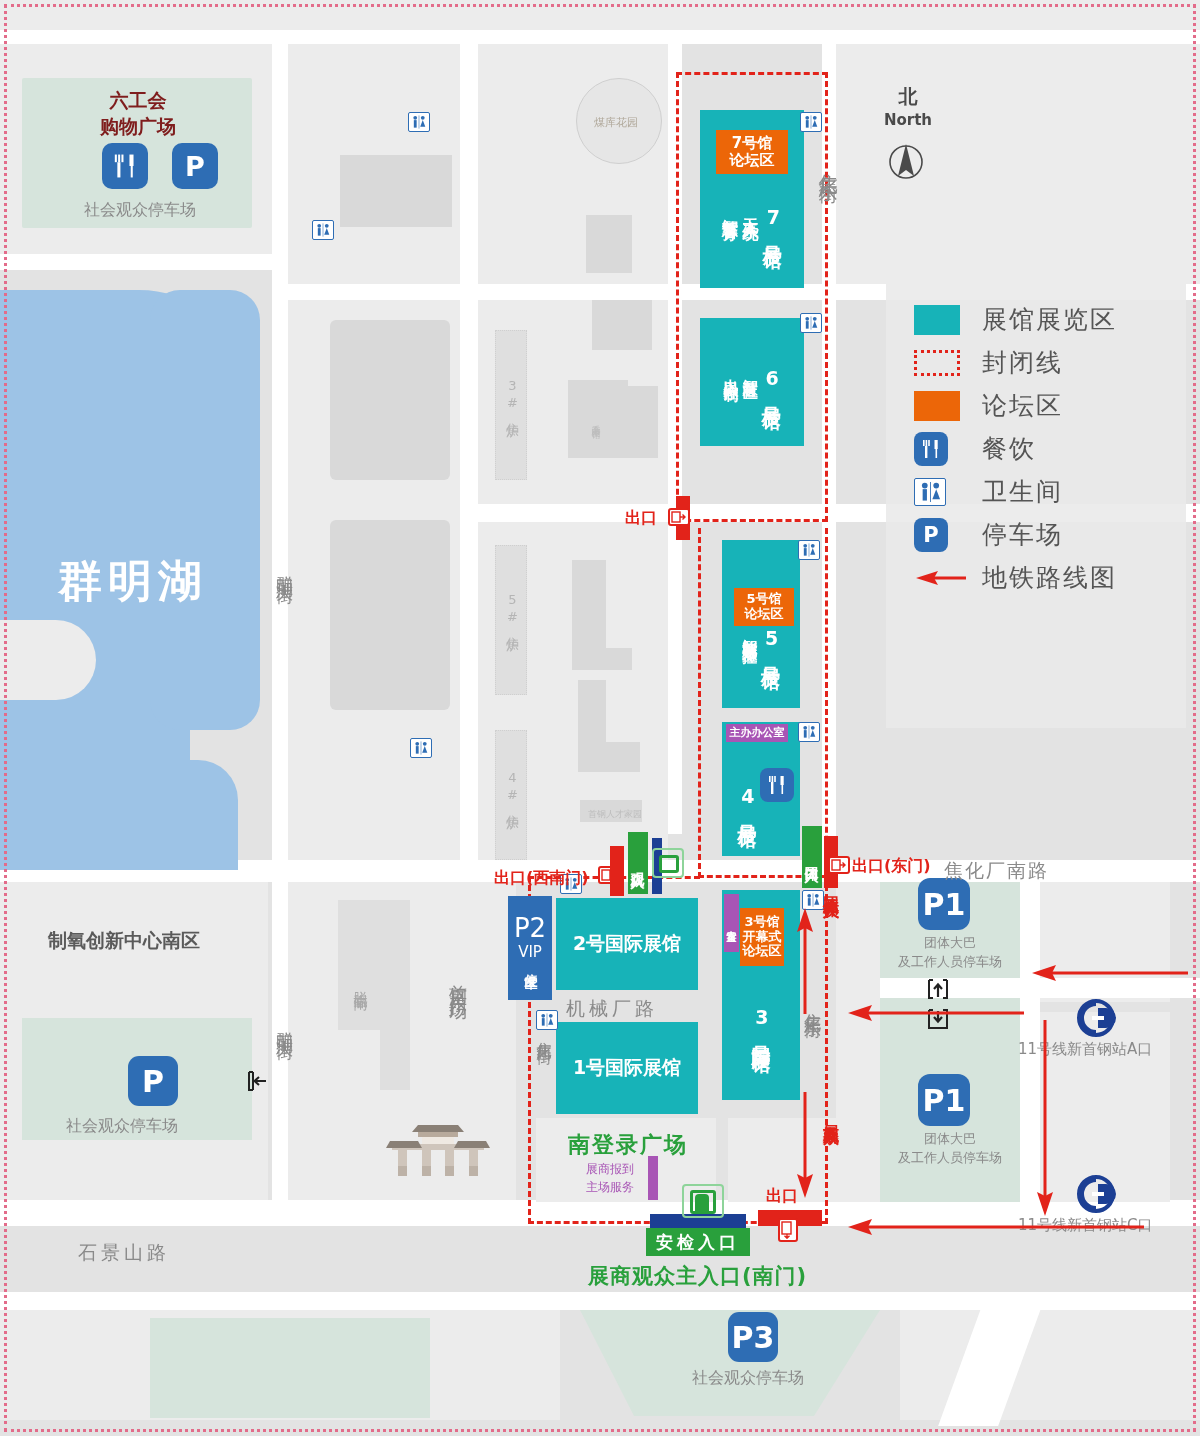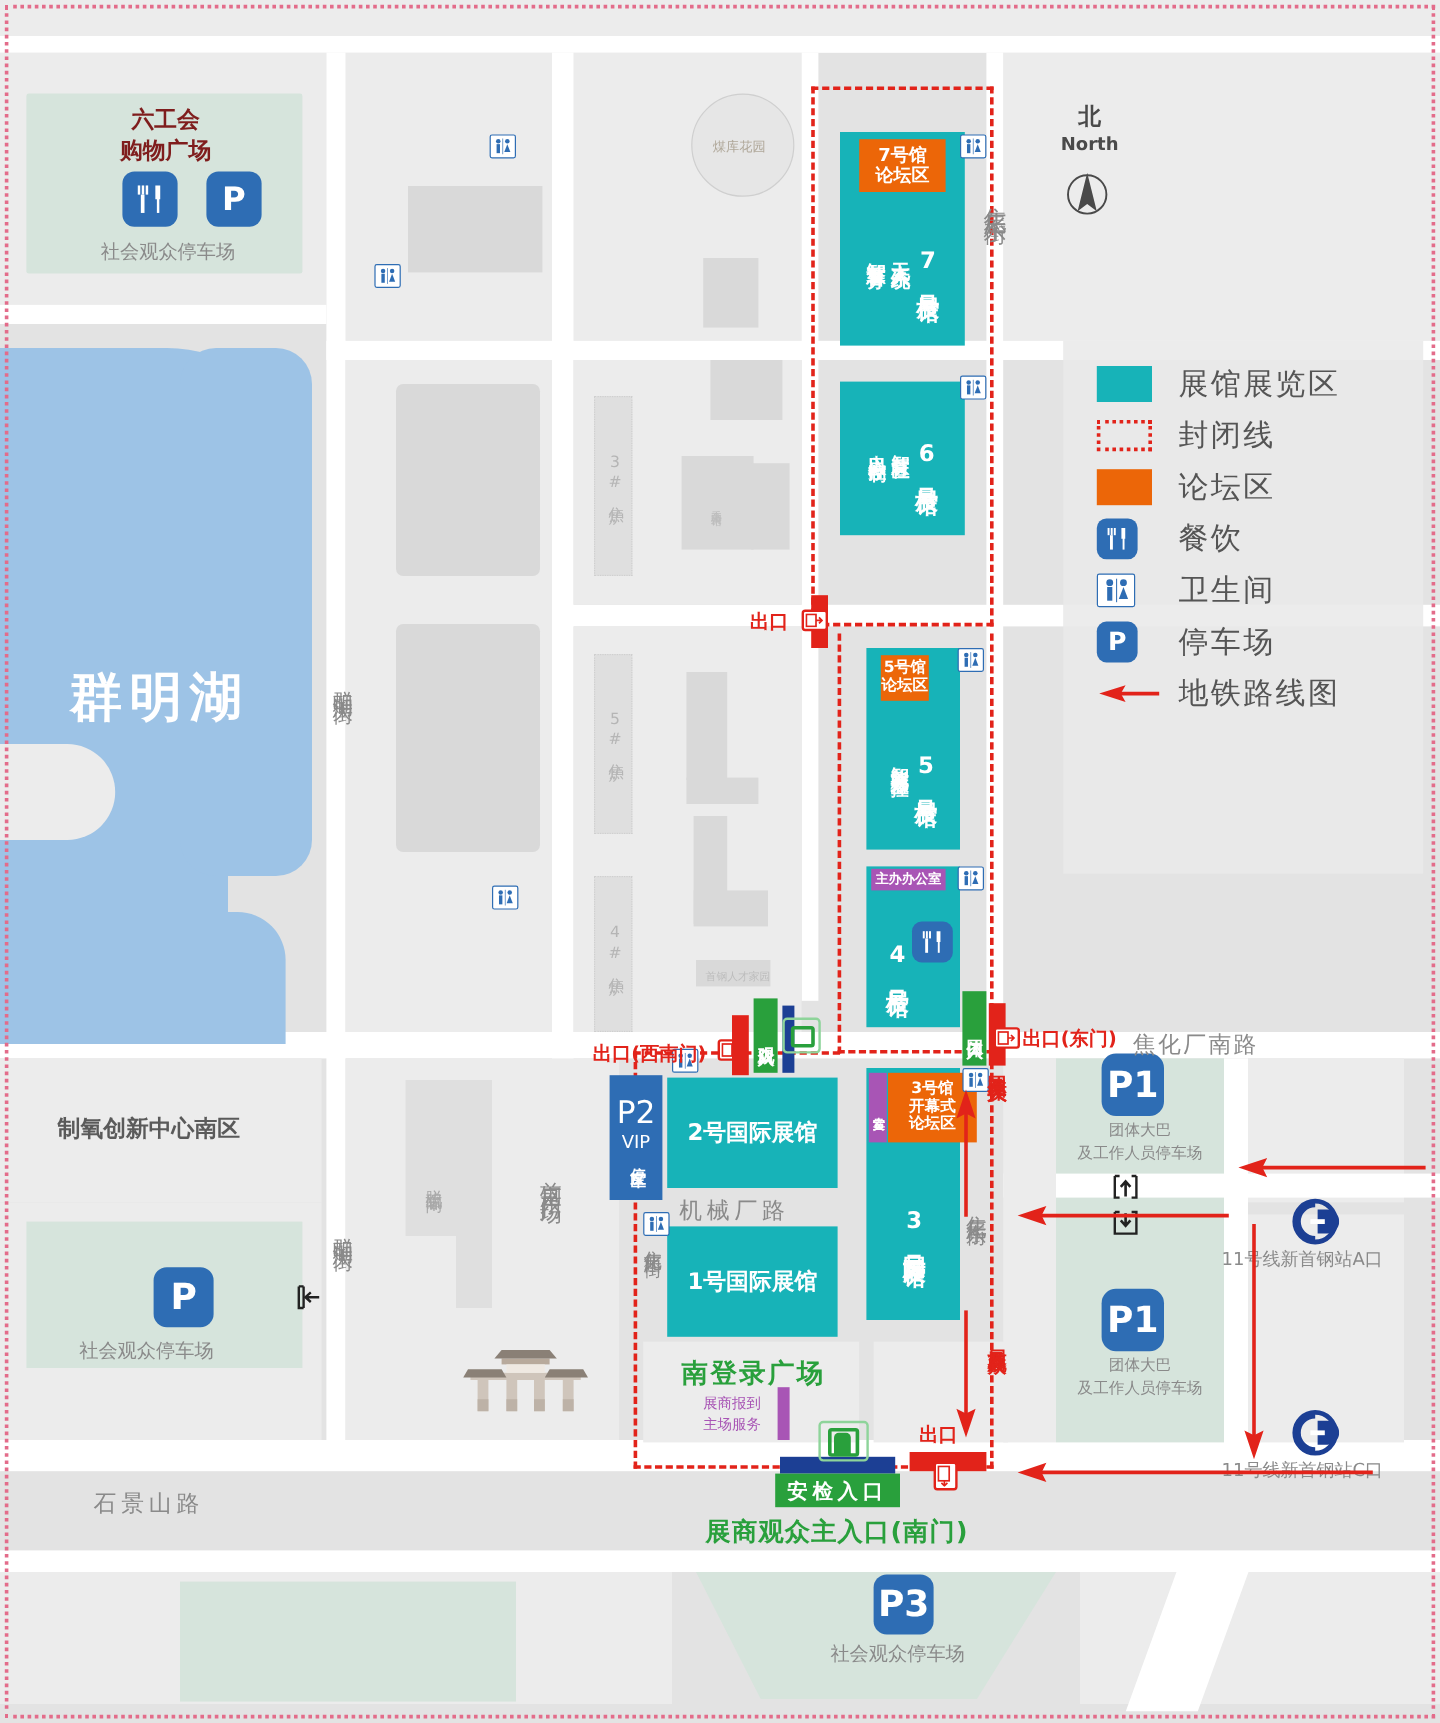--- a/index.html
+++ b/index.html
@@ -51,21 +51,21 @@
     line-height:1.15;
   }
   .hall-h { font-weight:bold; }
 
   .forum {
     background:#ec6608;
     color:#fff;
     font-weight:bold;
     text-align:center;
     line-height:1.15;
-    display:flex; align-items:center; justify-content:center;
+    display:flex; align-items:center; justify-content:center;margin-top:14px;
   }
   .purple {
     background:#a855b5;
     color:#fff;
     font-weight:bold;
     text-align:center;
     line-height:1.1;
     display:flex; align-items:center; justify-content:center;
   }
   .purple-v {
@@ -294,21 +294,21 @@
         <polygon points="12.5,5 9.8,12 15.2,12" fill="#2e6db4"></polygon>
       </svg>
   </div>
 
   <div class="abs hall" style="left:722px;top:540px;width:78px;height:168px;">
     <div style="display:flex;flex-direction:row-reverse;gap:2px;margin-top:36px;">
       <div class="hall-v" style="font-size:19px;">5号展馆</div>
       <div class="hall-v" style="font-size:15px;">智能视频监控</div>
     </div>
   </div>
-  <div class="abs forum" style="left:734px;top:546px;width:40px;height:38px;font-size:13px;">
+  <div class="abs forum" style="left:734px;top:574px;width:60px;height:38px;font-size:13px;">
     <div>
       <div>5号馆</div>
       <div>论坛区</div>
     </div>
   </div>
   <div class="abs ico-wc" style="left:798px;top:540px;width:22px;height:20px;">
     <svg width="17" height="14" viewBox="0 0 17 14">
         <circle cx="4.5" cy="2.5" r="2" fill="#2e6db4"></circle>
         <rect x="3" y="5" width="3" height="8" fill="#2e6db4"></rect>
         <rect x="8.2" y="0" width="0.6" height="14" fill="#2e6db4"></rect>
@@ -337,21 +337,21 @@
         <rect x="3" y="5" width="3" height="8" fill="#2e6db4"></rect>
         <rect x="8.2" y="0" width="0.6" height="14" fill="#2e6db4"></rect>
         <circle cx="12.5" cy="2.5" r="2" fill="#2e6db4"></circle>
         <polygon points="12.5,5 9.8,12 15.2,12" fill="#2e6db4"></polygon>
       </svg>
   </div>
 
   <div class="abs hall" style="left:722px;top:890px;width:78px;height:210px;">
     <div class="hall-v" style="font-size:19px;margin-top:56px;">3号国际展馆</div>
   </div>
-  <div class="abs forum" style="left:740px;top:894px;width:74px;height:58px;font-size:13px;text-align:center;">
+  <div class="abs forum" style="left:740px;top:894px;width:44px;height:58px;font-size:13px;text-align:center;">
     <div>
       <div>3号馆</div>
       <div>开幕式</div>
       <div>论坛区</div>
     </div>
   </div>
   <div class="abs purple purple-v" style="left:724px;top:894px;width:15px;height:58px;font-size:10px;">贵宾室</div>
   <div class="abs ico-wc" style="left:802px;top:890px;width:22px;height:20px;">
     <svg width="17" height="14" viewBox="0 0 17 14">
         <circle cx="4.5" cy="2.5" r="2" fill="#2e6db4"></circle>

